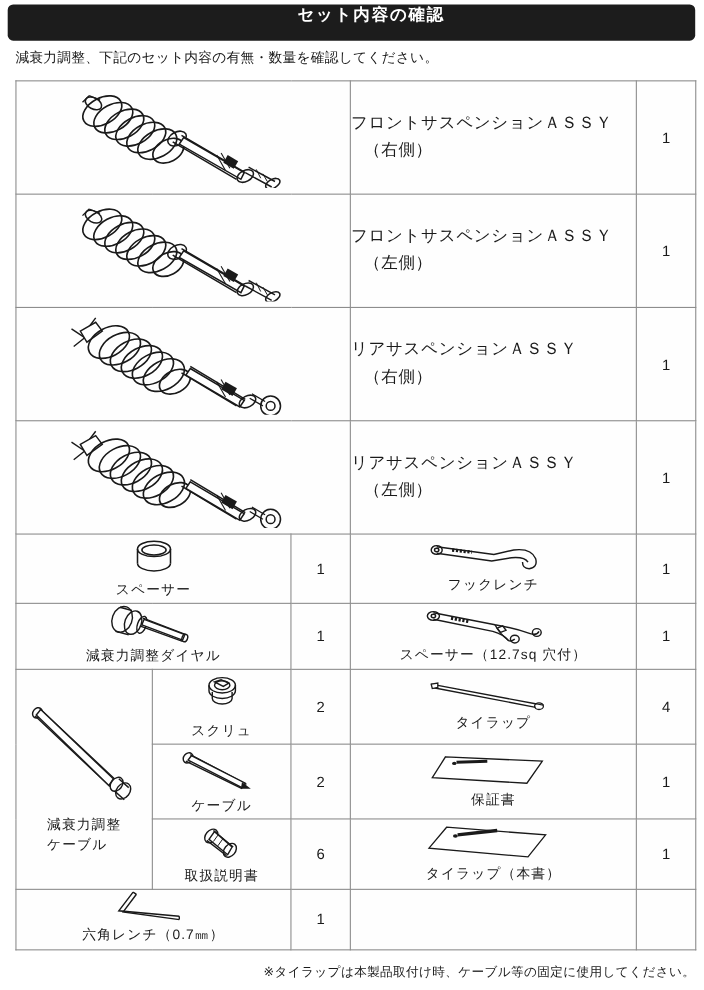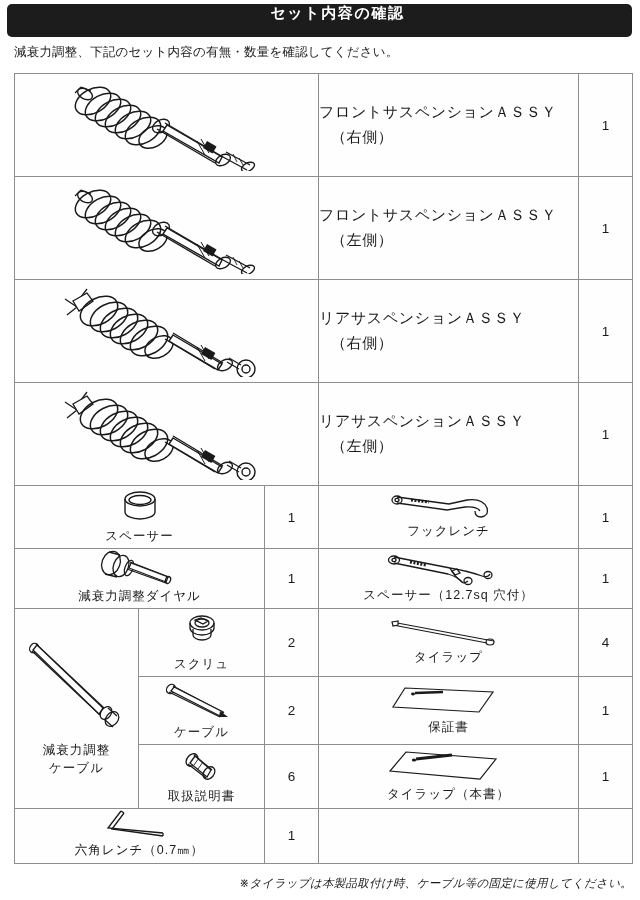--- a/index.html
+++ b/index.html
@@ -74,34 +74,33 @@
     padding-bottom: 4px;
   }
   .item .art { flex: 1; display: flex; align-items: center; justify-content: center; width: 100%; }
   .item .cap {
     font-size: 12.5px;
     letter-spacing: 1px;
     text-align: center;
     line-height: 1.3;
     padding-top: 1px;
   }
-  .cap-lines { font-size: 12.5px; letter-spacing: 1px; text-align: center; line-height: 1.45; }
+  .cap-lines { font-size: 12.5px; letter-spacing: 1px; line-height: 1.45; }
 
   .center-block { display: flex; align-items: center; justify-content: center; height: 100%; }
 
   svg { display: block; }
 
   
   .footnote {
     position: absolute;
     right: 8px; top: 876px;
     font-size: 11.5px;
     letter-spacing: 0.3px;
     white-space: nowrap;
-    font-style: italic;
   }
 </style>
 </head>
 <body>
 
 <div class="page">
 
   <div class="header-bar">
     <span class="header-title">セット内容の確認</span>
   </div>

